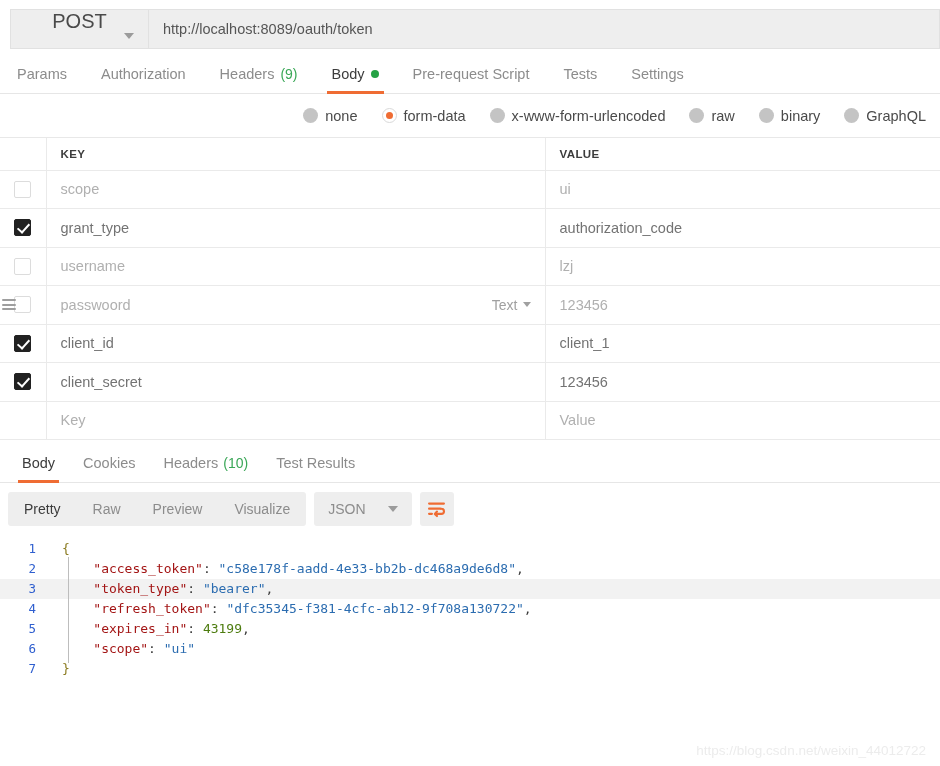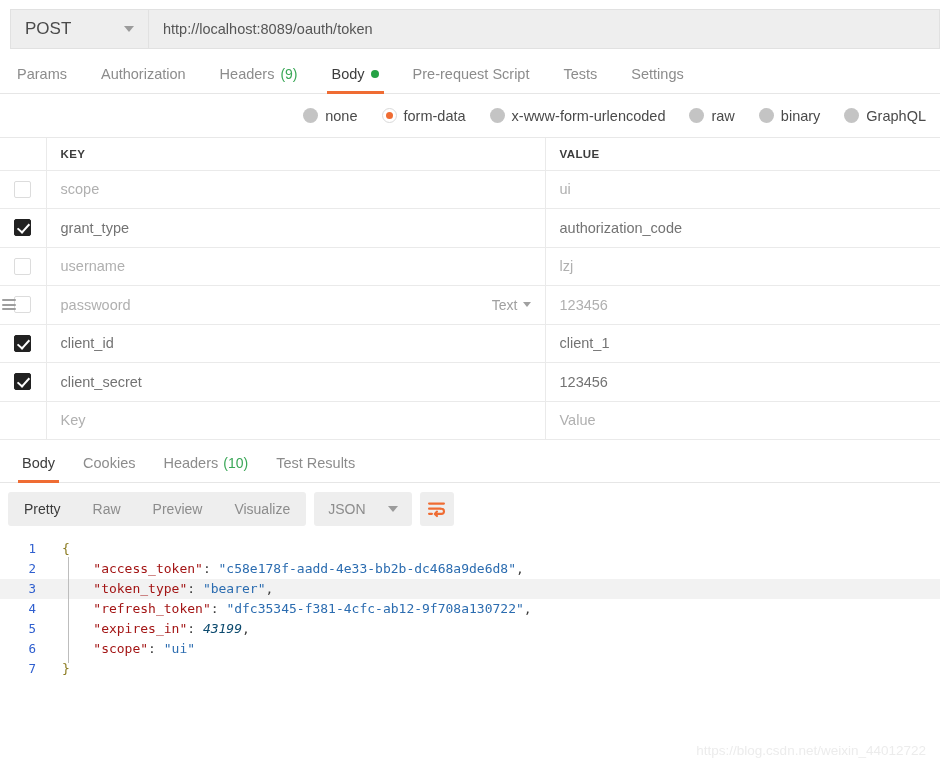--- a/index.html
+++ b/index.html
@@ -19,24 +19,25 @@
     padding: 6px 0 0 10px;
     background: #fff;
   }
   .method-select {
     width: 138px; height: 40px;
     background: #eeeeee;
     border: 1px solid #e1e1e1;
     border-right: none;
     display: flex; align-items: center;
     padding: 0 14px;
-    font-size: 17px;
+    font-size: 20px;
     color: #4a4a4a;
     position: relative;
     cursor: pointer;
+    flex-direction: column;
   }
   .method-select .caret {
     margin-left: auto;
     width: 0; height: 0;
     border-left: 5px solid transparent;
     border-right: 5px solid transparent;
     border-top: 6px solid #9b9b9b;
   }
   .url-input {
     flex: 1; height: 40px;
@@ -305,21 +306,21 @@
     position: absolute;
     left: 68px;
     top: 22px;
     width: 1px;
     height: 106px;
     background: #bdbdbd;
   }
   .tok-brace  { color: #8a7a1f; }
   .tok-key    { color: #a31515; }
   .tok-str    { color: #2b6cb0; }
-  .tok-num    { color: #0c4a6e; font-style: italic; }
+  .tok-num    { color: #4d7c0f; }
   .tok-punct  { color: #3c3c3c; }
 
   
   .watermark {
     position: absolute;
     right: 14px;
     bottom: 8px;
     font-size: 13.5px;
     color: #ececec;
     user-select: none;

